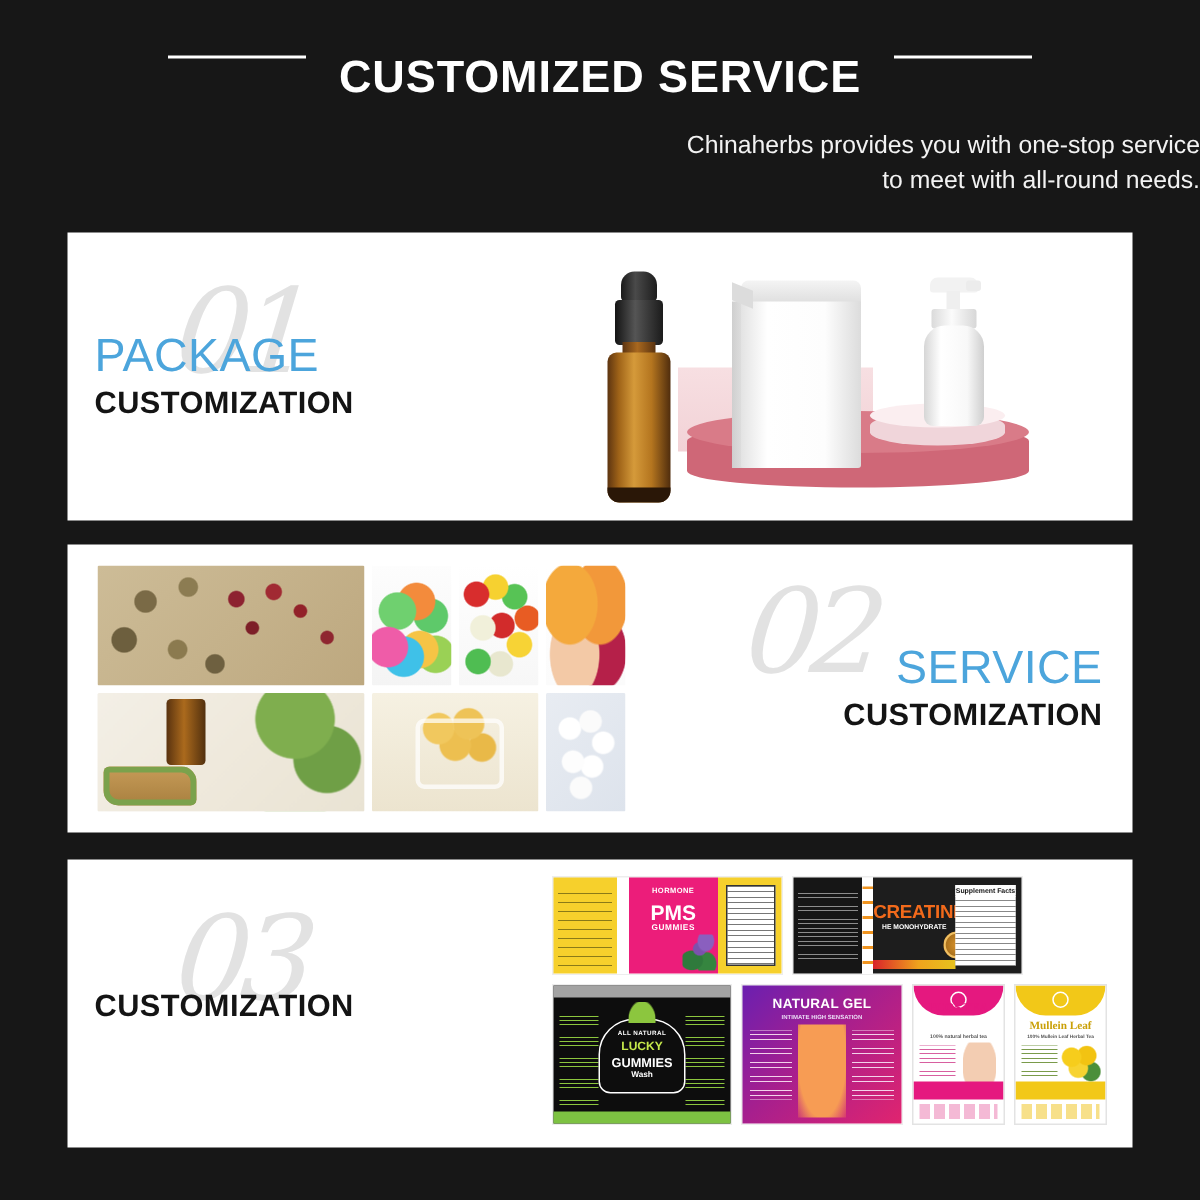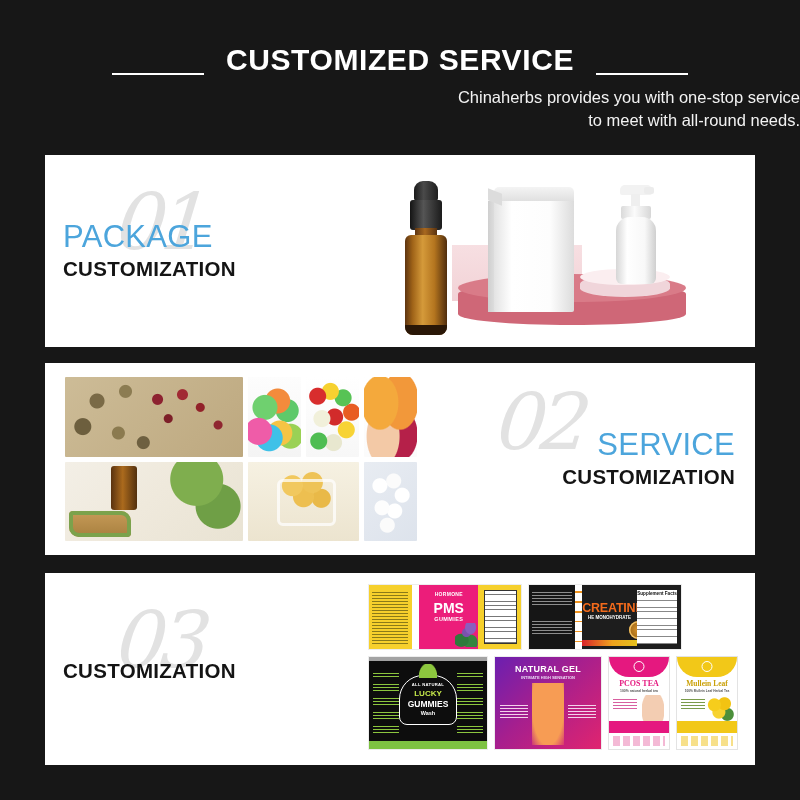--- a/index.html
+++ b/index.html
@@ -27,21 +27,21 @@
     width: 800px;
     height: 148px;
     text-align: center;
   }
   .title-row {
     position: absolute;
     left: 0; top: 37px;
     width: 800px;
     height: 38px;
     display: flex;
-    align-items: flex-end;
+    align-items: flex-start;
     justify-content: center;
     gap: 22px;
   }
   .rule {
     width: 92px;
     height: 2px;
     background: #ffffff;
     flex: 0 0 auto;
   }
   .main-title {
@@ -409,21 +409,21 @@
   #lbl-creatine .seal { position:absolute; left:66%; top:56%; width:18px; height:18px;
     border-radius:50%; background: radial-gradient(circle,#d8922c,#8a5a11);
     box-shadow: inset 0 0 0 1.5px #f0bf62; }
   #lbl-creatine .bar { position:absolute; left:35%; bottom:3px; width:36%; height:6px;
     background: linear-gradient(90deg,#d8232a,#f0a31d 55%,#e6c21e); }
   #lbl-creatine .icons { position:absolute; left:30%; top:6px; width:5%; height:52px;
     background: repeating-linear-gradient(180deg,#f0941f 0 1.5px,transparent 1.5px 10px); }
 
   
   #lbl-intimate { left:0; top:72px; width:118px; height:92px; background:#0d0d0d;
-    border-top:4px solid #a3a3a3; border-bottom:8px solid #7dc242; }
+    border-top:8px solid #a3a3a3; border-bottom:8px solid #7dc242; }
   #lbl-intimate .shield { position:absolute; left:50%; top:14px;
     transform:translateX(-50%); width:58px; height:50px;
     border:1.5px solid #fff; border-radius:24px 24px 8px 8px; }
   #lbl-intimate .leaf { position:absolute; left:50%; top:3px; transform:translateX(-50%);
     width:18px; height:14px;
     background:
       radial-gradient(ellipse at 50% 100%, #8cc63e 0 9px, transparent 10px); }
   #lbl-intimate .t1 { top:22px; font-size:4.2px; color:#fff; letter-spacing:.3px;}
   #lbl-intimate .t2 { top:29px; font-size:8px; color:#c6e94b; }
   #lbl-intimate .t3 { top:39px; font-size:8.5px; color:#fff; }
@@ -446,21 +446,21 @@
   #lbl-gel .copyR { position:absolute; right:5px; top:30px; width:28px; height:46px;
     background-image: repeating-linear-gradient(180deg,transparent 0 2.6px,#f3d2ea 2.6px 3.1px); }
 
   
   #lbl-pcos { left:240px; top:72px; width:60px; height:92px; background:#fff;
     box-shadow: 0 0 0 1px #e3e3e3; }
   #lbl-pcos .band { position:absolute; left:0; top:0; width:100%; height:20px;
     background:#e5187f; border-radius:0 0 26px 26px; }
   #lbl-pcos .ring { position:absolute; left:50%; top:4px; transform:translateX(-50%);
     width:11px; height:11px; border:1.2px solid #fff; border-radius:50%; }
-  #lbl-pcos .name { top:23px; font-size:8px; color:#e5187f;
+  #lbl-pcos .name { top:11px; font-size:8px; color:#e5187f;
     font-family:"Liberation Serif", serif; }
   #lbl-pcos .sub  { top:33px; font-size:3.4px; color:#555; }
   #lbl-pcos .body { position:absolute; right:5px; top:38px; width:22px; height:34px;
     background: radial-gradient(ellipse at 50% 45%, #f3cdb2 0 11px, transparent 12px); }
   #lbl-pcos .copy { position:absolute; left:4px; top:40px; width:24px; height:28px;
     background-image: repeating-linear-gradient(180deg,transparent 0 2.4px,#d85fa0 2.4px 2.9px); }
   #lbl-pcos .foot { position:absolute; left:0; bottom:16px; width:100%; height:12px;
     background:#e5187f; }
   #lbl-pcos .icons { position:absolute; left:4px; bottom:3px; width:52px; height:10px;
     background: repeating-linear-gradient(90deg,#f4b9d5 0 7px,transparent 7px 10px); }

